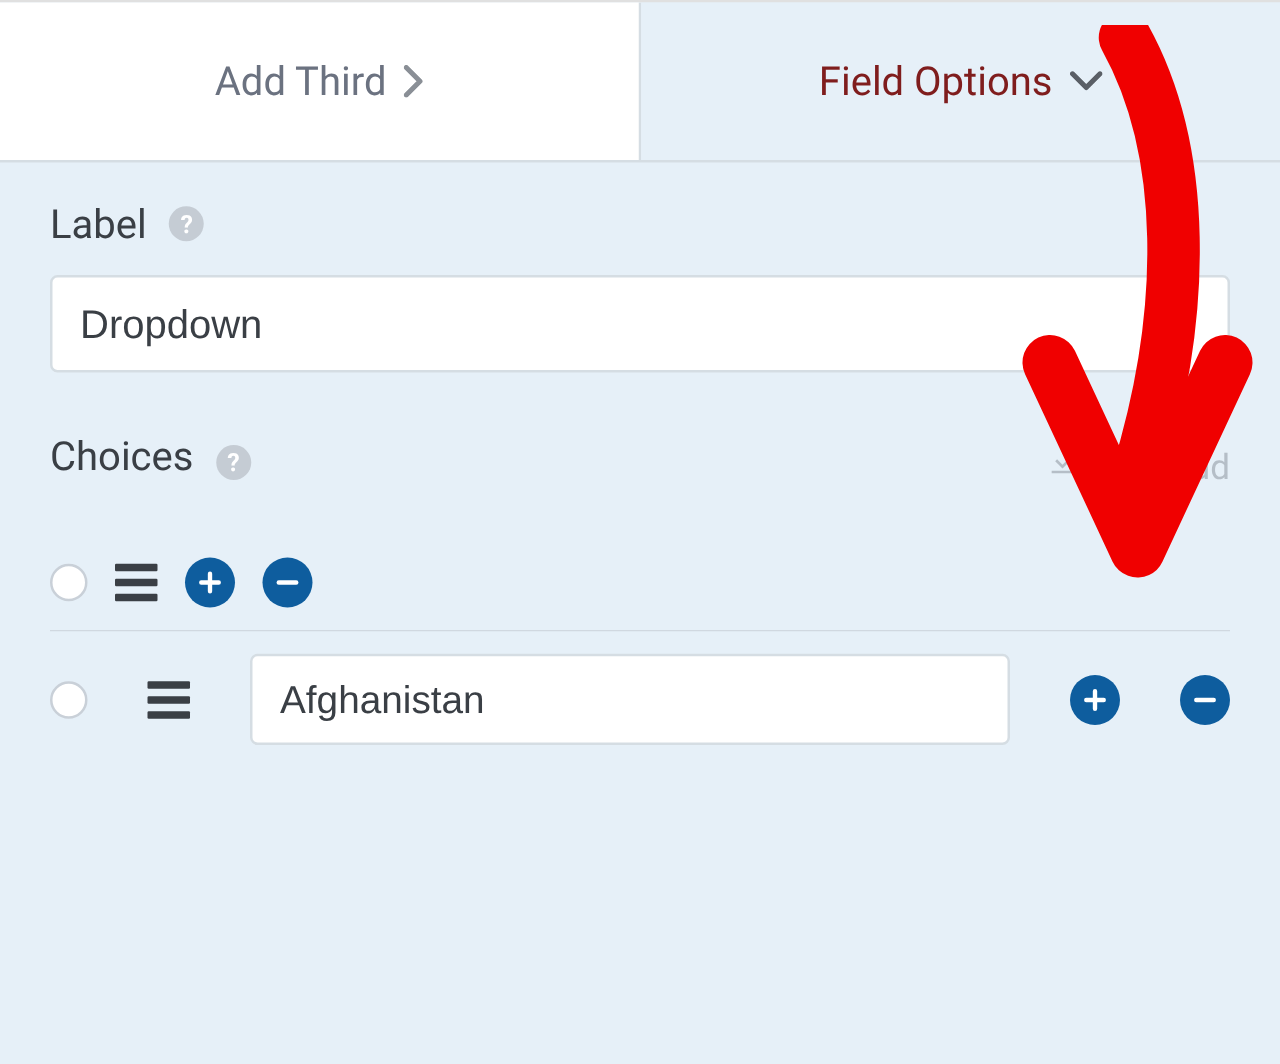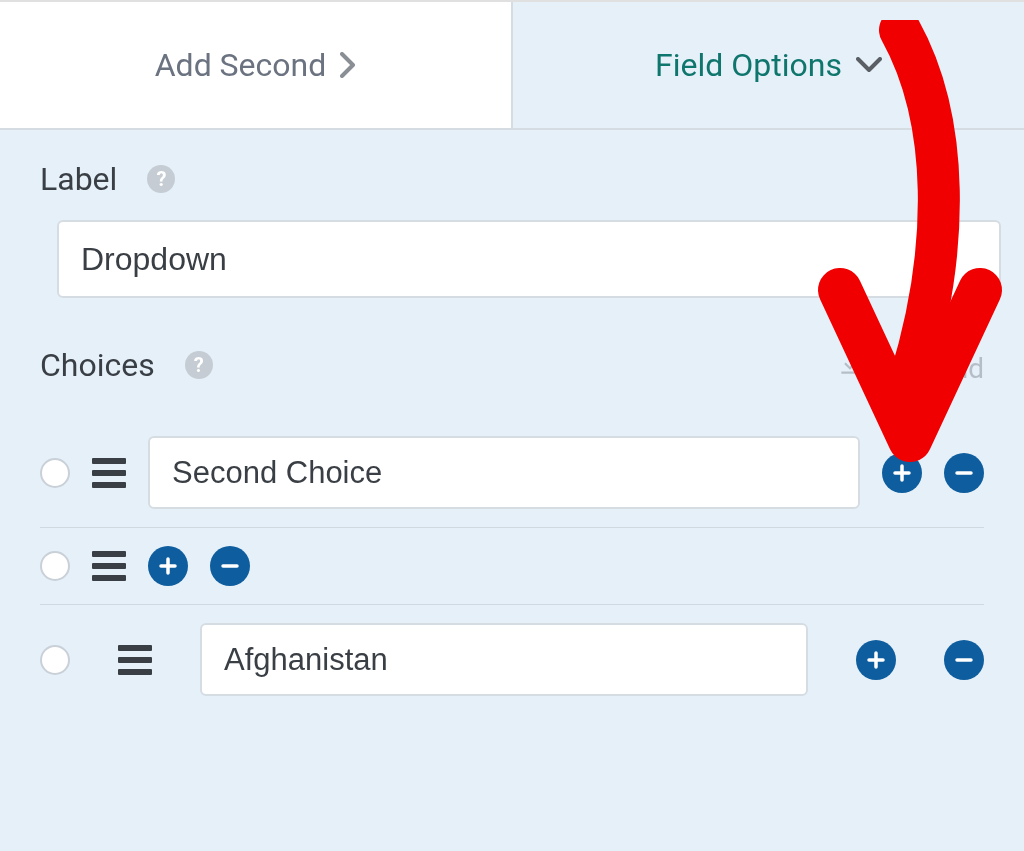--- a/index.html
+++ b/index.html
@@ -31,34 +31,34 @@
       cursor: pointer;
       gap: 14px;
     }
     .tab-inactive {
       background: #ffffff;
       color: #6b7280;
       border-right: 2px solid #d5dde3;
     }
     .tab-active {
       background: #e6f0f8;
-      color: #0f766e;
+      color: #7f1d1d;
       font-weight: 400;
     }
     .chevron {
       display: inline-flex;
       align-items: center;
     }
     .panel {
       padding: 30px 40px 0 40px;
     }
     .section-label {
       display: flex;
       align-items: center;
-      gap: 30px;
+      gap: 18px;
       font-size: 32px;
       color: #3a3f45;
       margin-bottom: 22px;
     }
     .help-icon {
       width: 28px;
       height: 28px;
       border-radius: 50%;
       background: #c5ccd4;
       color: #ffffff;
@@ -71,21 +71,20 @@
     .text-input {
       width: 100%;
       height: 78px;
       border: 2px solid #d5dde3;
       border-radius: 6px;
       background: #ffffff;
       font-size: 32px;
       padding: 0 22px;
       color: #3a3f45;
       outline: none;
-      margin-left: 17px;
     }
     .choices-header {
       display: flex;
       align-items: center;
       justify-content: space-between;
       margin-top: 48px;
       margin-bottom: 28px;
     }
     .bulk-link {
       display: flex;
@@ -161,21 +160,21 @@
     }
     .choices-list {
       margin-top: 4px;
     }
   </style>
 </head>
 <body>
 
 <div class="tabs">
   <div class="tab tab-inactive">
-    <span>Add Second</span>
+    <span>Add Third</span>
     <span class="chevron">
       <svg width="16" height="26" viewBox="0 0 16 26">
           <path d="M2 2 L13 13 L2 24" stroke="#8a8f96" stroke-width="4" fill="none" stroke-linecap="round" stroke-linejoin="round"></path>
         </svg>
     </span>
   </div>
   <div class="tab tab-active">
     <span>Field Options</span>
     <span class="chevron">
       <svg width="26" height="16" viewBox="0 0 26 16">
@@ -188,55 +187,36 @@
 <div class="panel">
 
   <div class="section-label">
     <span>Label</span>
     <span class="help-icon">?</span>
   </div>
 
   <input type="text" class="text-input" value="Dropdown" style="">
 
   <div class="choices-header">
-    <div class="section-label" style="margin-bottom:6px;">
+    <div class="section-label" style="margin-bottom:16px;align-items:flex-end;">
       <span>Choices</span>
       <span class="help-icon">?</span>
     </div>
     <div class="bulk-link">
       <span>
         <svg width="26" height="26" viewBox="0 0 24 24" fill="#b5bec7">
             <path d="M12 2v11.6l-4-4L6.6 11 12 16.4 17.4 11 16 9.6l-4 4V2h0zM4 18h16v2H4z"></path>
           </svg>
       </span>
       <span>Bulk Add</span>
     </div>
   </div>
 
   <div class="choices-list">
 
-    <div class="choice-row">
-      <div class="radio-toggle"></div>
-      <div class="drag-handle">
-          <span></span>
-          <span></span>
-          <span></span>
-        </div>
-      <input type="text" class="choice-input" value="Second Choice" style="">
-      <button class="round-btn">
-        <svg width="20" height="20" viewBox="0 0 20 20">
-            <path d="M10 3v14M3 10h14" stroke="#fff" stroke-width="3.5" stroke-linecap="round"></path>
-          </svg>
-      </button>
-      <button class="round-btn">
-        <svg width="20" height="20" viewBox="0 0 20 20">
-            <path d="M3 10h14" stroke="#fff" stroke-width="3.5" stroke-linecap="round"></path>
-          </svg>
-      </button>
-    </div>
 
     <div class="choice-row">
       <div class="radio-toggle"></div>
       <div class="drag-handle">
           <span></span>
           <span></span>
           <span></span>
         </div>
       <button class="round-btn">
         <svg width="20" height="20" viewBox="0 0 20 20">

